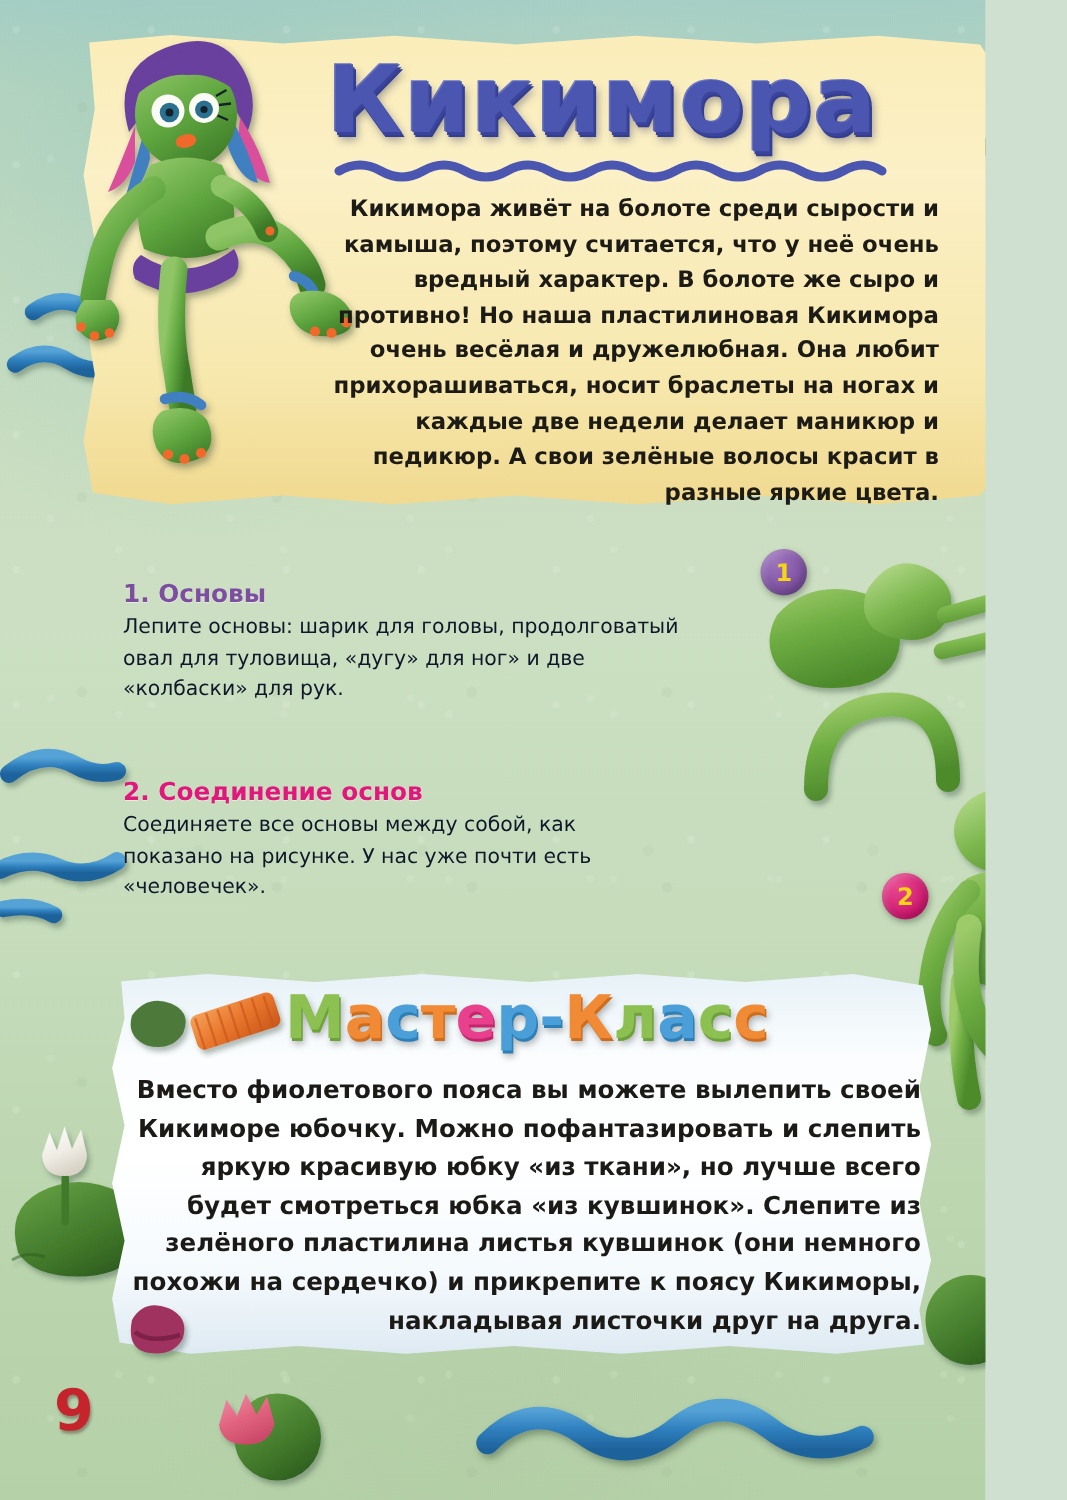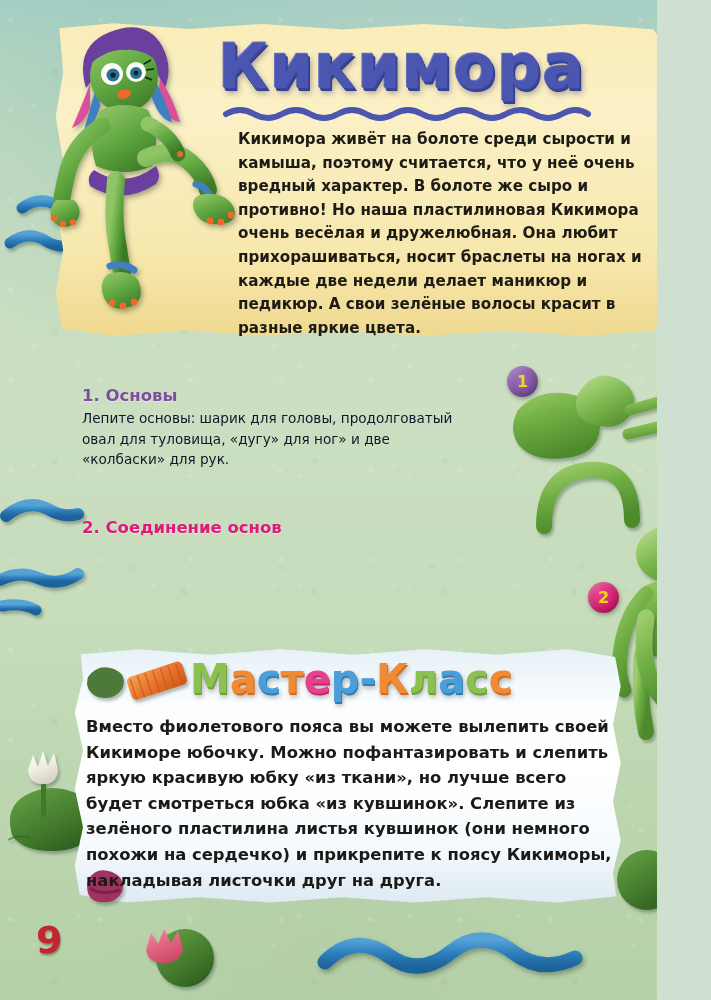--- a/index.html
+++ b/index.html
@@ -65,22 +65,22 @@
       -1px -1px 0 #6d77c8;
     line-height:78px;
     white-space:nowrap;
   }
   .title-underline{
     position:absolute;left:222px;top:104px;width:390px;height:16px;
   }
 
   
   .intro{
-    position:absolute;left:238px;top:128px;width:418px;
-    text-align:left;
+    position:absolute;left:208px;top:128px;width:418px;
+    text-align:right;
     font-family:"DejaVu Sans", sans-serif;
     font-size:15.2px;line-height:23.6px;
     color:#1d1b16;font-weight:600;
   }
 
   
   .step{position:absolute;left:82px;width:372px;}
   .step-1{top:358px;}
   .step-2{top:478px;}
   .step-h{
@@ -110,21 +110,21 @@
   .mk-head{position:absolute;left:190px;top:653px;height:52px;white-space:nowrap;
     font-family:"DejaVu Sans", sans-serif;font-size:40px;font-weight:bold;line-height:52px;}
   .mk-head span{display:inline-block;}
   .mk-g{color:#8cc152;text-shadow:1px 2px 0 #6ea13a, 2px 4px 5px rgba(0,0,0,.3);}
   .mk-o{color:#f08a34;text-shadow:1px 2px 0 #cf6d1e, 2px 4px 5px rgba(0,0,0,.3);}
   .mk-b{color:#4a9fd8;text-shadow:1px 2px 0 #2d7fb8, 2px 4px 5px rgba(0,0,0,.3);}
   .mk-p{color:#e8408c;text-shadow:1px 2px 0 #c6256e, 2px 4px 5px rgba(0,0,0,.3);}
 
   
   .mk-body{
-    position:absolute;left:86px;top:714px;width:528px;text-align:left;
+    position:absolute;left:86px;top:714px;width:528px;text-align:right;
     font-family:"DejaVu Sans", sans-serif;
     font-size:16.4px;line-height:25.6px;color:#1c1a17;font-weight:600;
   }
 
   
   .pageno{
     position:absolute;left:36px;top:918px;
     font-family:"DejaVu Sans", sans-serif;
     font-size:38px;font-weight:bold;color:#c5242c;
     text-shadow:1px 2px 2px rgba(60,30,30,.4);
@@ -312,20 +312,21 @@
       <ellipse cx="64" cy="20" rx="1" ry="1" fill="none"></ellipse>
       <path d="M66,20 q16,-20 38,-8 q20,12 12,32 q-10,18 -32,14 q-24,-4 -24,-22 q0,-10 6,-16z" fill="url(#gGreenL)"></path>
       <path d="M114,42 q36,-10 78,-22" fill="none" stroke="url(#gGreenL)" stroke-width="11" stroke-linecap="round"></path>
       <path d="M112,66 q36,-8 80,-20" fill="none" stroke="url(#gGreenL)" stroke-width="11" stroke-linecap="round"></path>
       <path d="M28,158 q0,-52 44,-56 q44,-4 44,50" fill="none" stroke="url(#gGreen)" stroke-width="16" stroke-linecap="round"></path>
     </g>
   </svg>
 
   <div class="step step-2">
     <div class="step-h c2">2. Соединение основ</div>
+    <div class="step-b">Соединяете все основы между собой, как показано на рисунке. У нас уже почти есть «человечек».</div>
   </div>
   <div class="badge badge-2">2</div>
 
   <svg class="abs" style="left:618px;top:524px" width="100" height="230">
     <g filter="url(#soft2)">
       <ellipse cx="50" cy="30" rx="32" ry="28" fill="url(#gGreenL)"></ellipse>
       <path d="M26,62 q24,-12 48,0 q12,38 2,66 q-26,12 -50,0 q-10,-30 0,-66z" fill="url(#gGreen)"></path>
       <path d="M28,70 q-22,22 -26,62 q-2,20 4,34" fill="none" stroke="url(#gGreen)" stroke-width="15" stroke-linecap="round"></path>
       <path d="M74,70 q22,24 26,64" fill="none" stroke="url(#gGreen)" stroke-width="15" stroke-linecap="round"></path>
       <path d="M24,130 q-4,40 4,78" fill="none" stroke="url(#gGreen)" stroke-width="16" stroke-linecap="round"></path>

